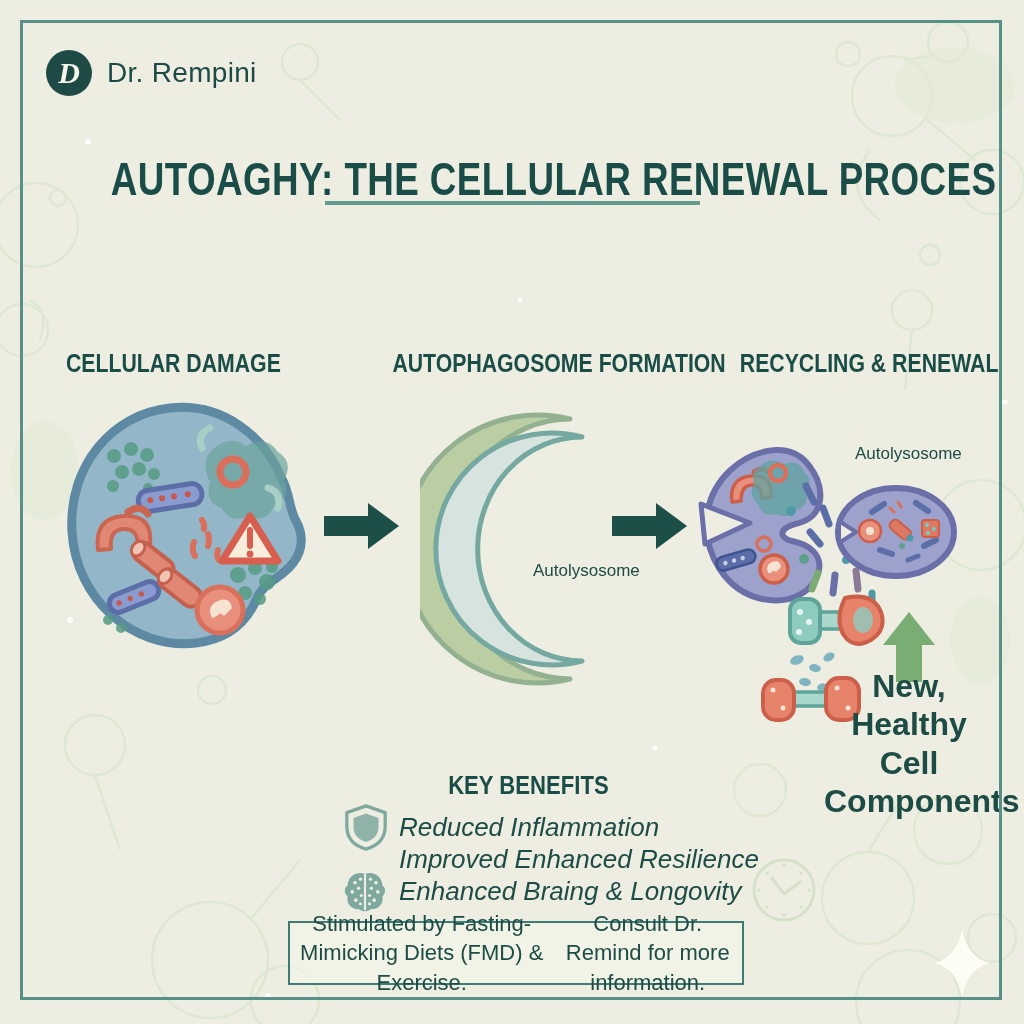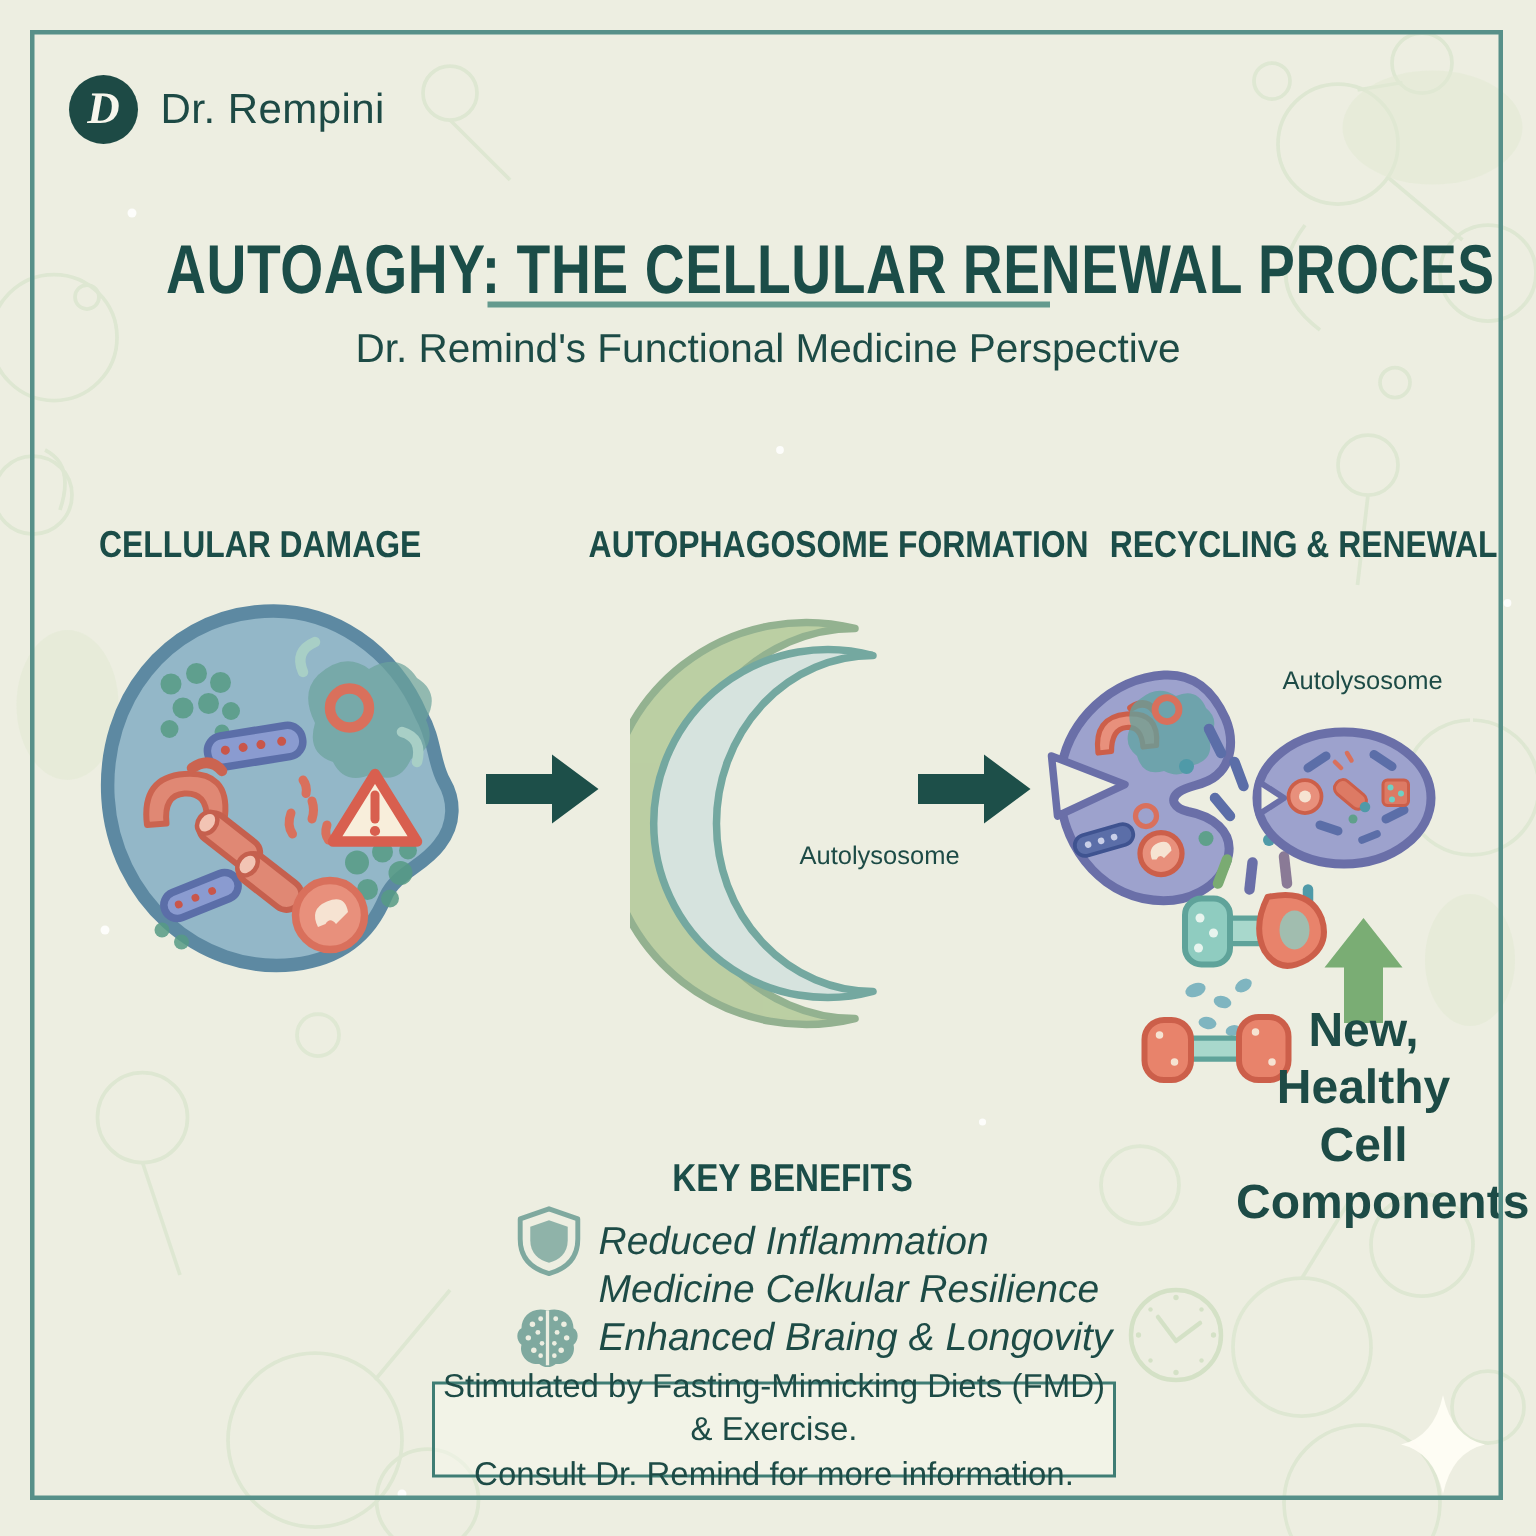--- a/index.html
+++ b/index.html
@@ -46,21 +46,21 @@
   .benefits-title{left:0;right:0;top:770px;text-align:center;font-size:26px;font-weight:700;color:#1b4d48;margin-left:32px;}
   .benefits-list{left:342px;top:812px;display:flex;flex-direction:column;gap:2px;font-style:italic;}
   .benefit-row{display:flex;align-items:center;height:30px;}
   .benefit-icon-cell{width:57px;display:flex;align-items:center;justify-content:flex-start;}
   .benefit-label{font-size:26px;font-weight:500;color:#1d4b46;white-space:nowrap;}
 
   
   .footer-box{
     left:288px;top:921px;width:452px;height:60px;border:2px solid #3f7d74;
     background:rgba(246,247,236,.55);
-    display:flex;flex-direction:column;align-items:center;justify-content:center;
+    display:flex;align-items:center;justify-content:center;
     text-align:center;font-size:22px;font-weight:500;color:#1d4b46;line-height:1.32;z-index:2;
   }
 </style>
 </head>
 <body>
 
 <div class="canvas">
 
   <svg class="deco" width="1024" height="1024" viewBox="0 0 1024 1024">
     <g fill="none" stroke="#dce6d0" stroke-width="2.5" opacity=".85">
@@ -132,21 +132,20 @@
     <div class="logo-circle">
       <span>D</span>
     </div>
     <div class="logo-name">Dr. Rempini</div>
   </div>
 
   <div class="layer title">
     <span class="condensed">AUTOAGHY: THE CELLULAR RENEWAL PROCES</span>
   </div>
   <div class="layer title-underline"></div>
-  <div class="layer subtitle">Dr. Remind's Functional Medicine Perspective</div>
 
   <div class="layer stage-label stage-1">
     <span class="condensed2">CELLULAR DAMAGE</span>
   </div>
   <div class="layer stage-label stage-3">
     <span class="condensed2">RECYCLING &amp; RENEWAL</span>
   </div>
   <div class="layer stage-label stage-2">
     <span class="condensed2">AUTOPHAGOSOME FORMATION</span>
   </div>
@@ -355,21 +354,21 @@
       <div class="benefit-icon-cell">
         <svg width="48" height="48" viewBox="0 0 50 50">
           <path d="M25,3 L45,10 L45,24 C45,38 36,45 25,48 C14,45 5,38 5,24 L5,10 Z" fill="none" stroke="#7fa99f" stroke-width="3.4" stroke-linejoin="round"></path>
           <path d="M25,11 L38,15.5 L38,25 C38,34 32,38.5 25,40.5 C18,38.5 12,34 12,25 L12,15.5 Z" fill="#8fb3a9"></path>
         </svg>
       </div>
       <div class="benefit-label">Reduced Inflammation</div>
     </div>
     <div class="benefit-row">
       <div class="benefit-icon-cell"></div>
-      <div class="benefit-label">Medicine Celkular Resilience</div>
+      <div class="benefit-label">Improved Enhanced Resilience</div>
     </div>
     <div class="benefit-row">
       <div class="benefit-icon-cell">
         <svg width="46" height="42" viewBox="0 0 50 46">
           <path d="M25,4 C14,1 6,8 6,17 C2,19 2,26 6,29 C4,37 11,44 19,43 C22,46 28,46 31,43 C39,44 46,37 44,29 C48,26 48,19 44,17 C44,8 36,1 25,4 Z" fill="#7fa99f"></path>
           <line x1="25" y1="4" x2="25" y2="44" stroke="#edeee1" stroke-width="2.4"></line>
           <g fill="#edeee1">
             <circle cx="14" cy="14" r="2"></circle>
               <circle cx="20" cy="10" r="1.8"></circle>
               <circle cx="11" cy="24" r="2"></circle>

